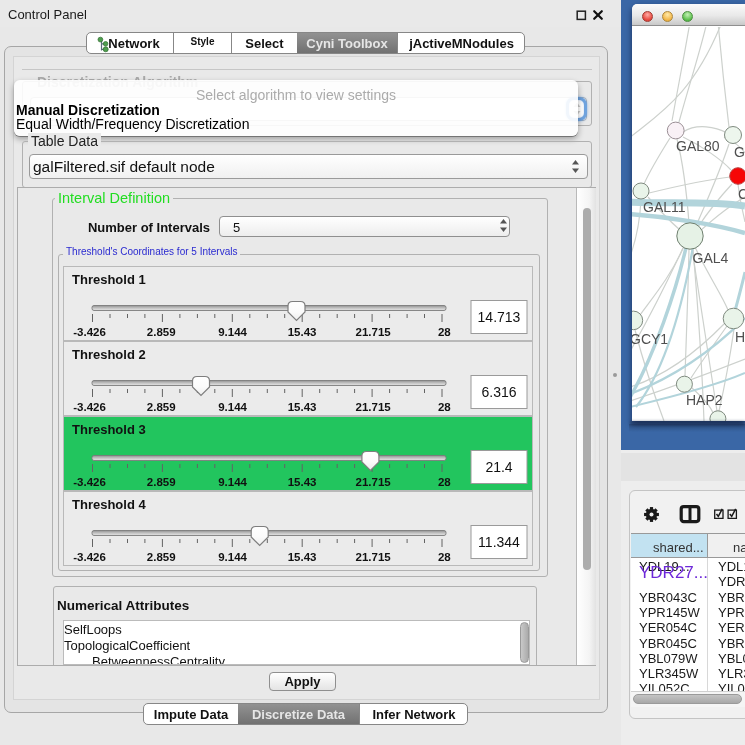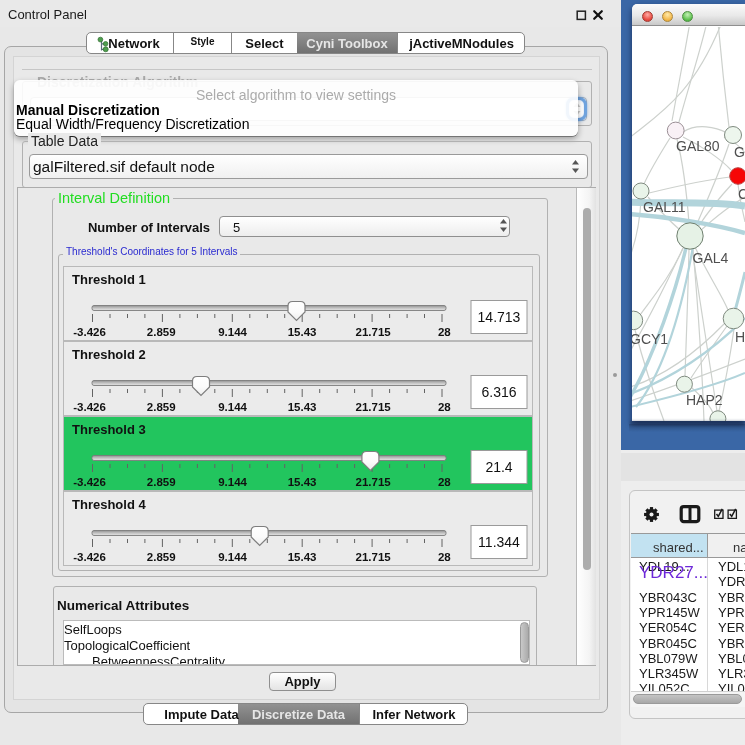--- a/index.html
+++ b/index.html
@@ -284,21 +284,21 @@
 </div>
 
 <div class="abs" style="left:576px;top:188px;width:20px;height:477px;background:linear-gradient(90deg,#ffffff,#f4f4f4 65%,#e2e2e2);border-left:1px solid #B9B9B9;"></div>
 <div class="abs" style="left:583px;top:208px;width:8px;height:362px;background:#ACACAC;border-radius:4px;"></div>
 
 <div class="abs" style="left:269px;top:672px;width:67px;height:19px;background:linear-gradient(#ffffff,#e4e4e4);border:1px solid #8f8f8f;border-radius:4px;text-align:center;font-size:13px;font-weight:bold;color:#111;line-height:17px;">Apply</div>
 
 <div class="abs" style="left:143px;top:703px;width:325px;height:22px;background:#fff;border:1px solid #878787;border-radius:5px;overflow:hidden;">
   <div class="abs" style="left:94px;top:0;width:121px;height:22px;background:linear-gradient(#929292,#6E6E6E);"></div>
   <div class="abs" style="left:215px;top:0;width:1px;height:22px;background:#878787;"></div>
-  <div class="abs" style="left:0;top:3px;width:115px;text-align:center;font-size:13px;font-weight:bold;color:#111;">Impute Data</div>
+  <div class="abs" style="left:0;top:3px;width:94px;text-align:center;font-size:13px;font-weight:bold;color:#111;">Impute Data</div>
   <div class="abs" style="left:94px;top:3px;width:121px;text-align:center;font-size:13px;font-weight:bold;color:#E6E6E6;">Discretize Data</div>
   <div class="abs" style="left:215px;top:3px;width:110px;text-align:center;font-size:13px;font-weight:bold;color:#111;">Infer Network</div>
 </div>
 
 <div class="abs" style="left:621px;top:0;width:124px;height:450px;background:#3A67A6;"></div>
 <div class="abs" style="left:632px;top:4px;width:113px;height:417px;background:#fff;border-radius:6px 0 0 0;box-shadow:0 3px 6px rgba(0,0,30,0.55);"></div>
 <div class="abs" style="left:632px;top:4px;width:113px;height:22px;background:linear-gradient(#FBFBFB,#E9E9E9 55%,#C9C9C9);border-bottom:1px solid #8f8f8f;border-radius:5px 0 0 0;"></div>
 <div class="abs" style="left:642px;top:11px;width:11px;height:11px;border-radius:50%;background:radial-gradient(circle at 50% 30%, #FFABA5, #E84B41 65%, #C93A30);border:1px solid #9F3A32;"></div>
 <div class="abs" style="left:662px;top:11px;width:11px;height:11px;border-radius:50%;background:radial-gradient(circle at 50% 30%, #FFE9A8, #F3B84B 65%, #D99D2B);border:1px solid #AD873B;"></div>
 <div class="abs" style="left:682px;top:11px;width:11px;height:11px;border-radius:50%;background:radial-gradient(circle at 50% 30%, #C3F0B5, #5FC150 65%, #3F9F33);border:1px solid #4C8F41;"></div>

